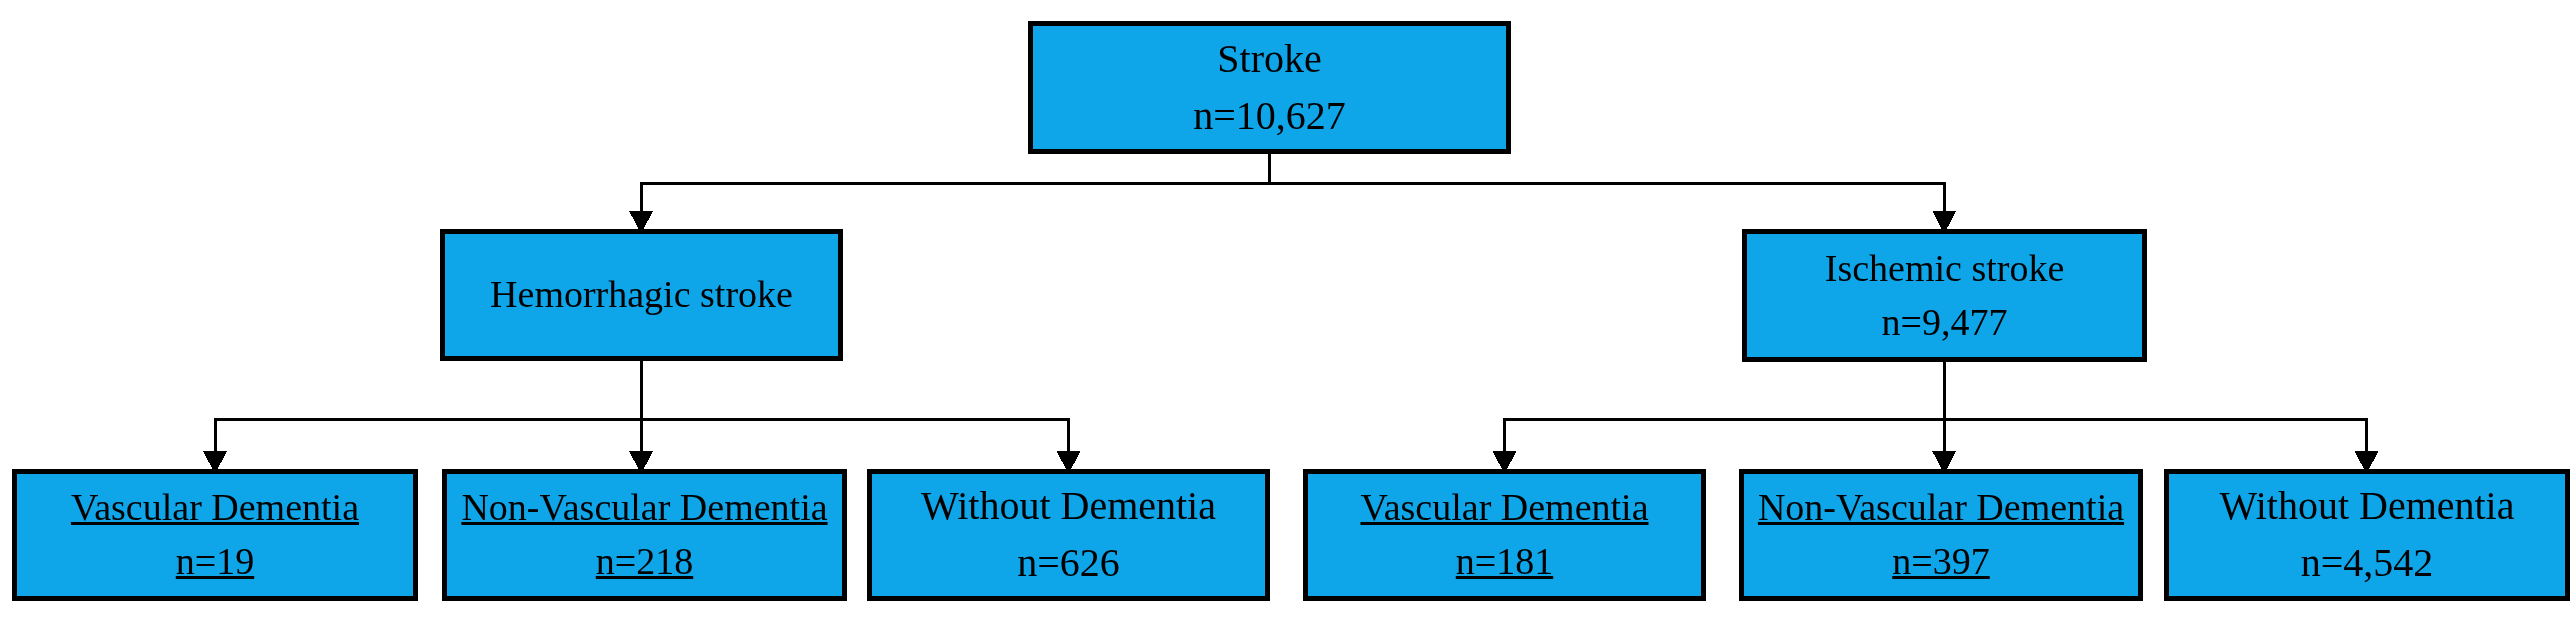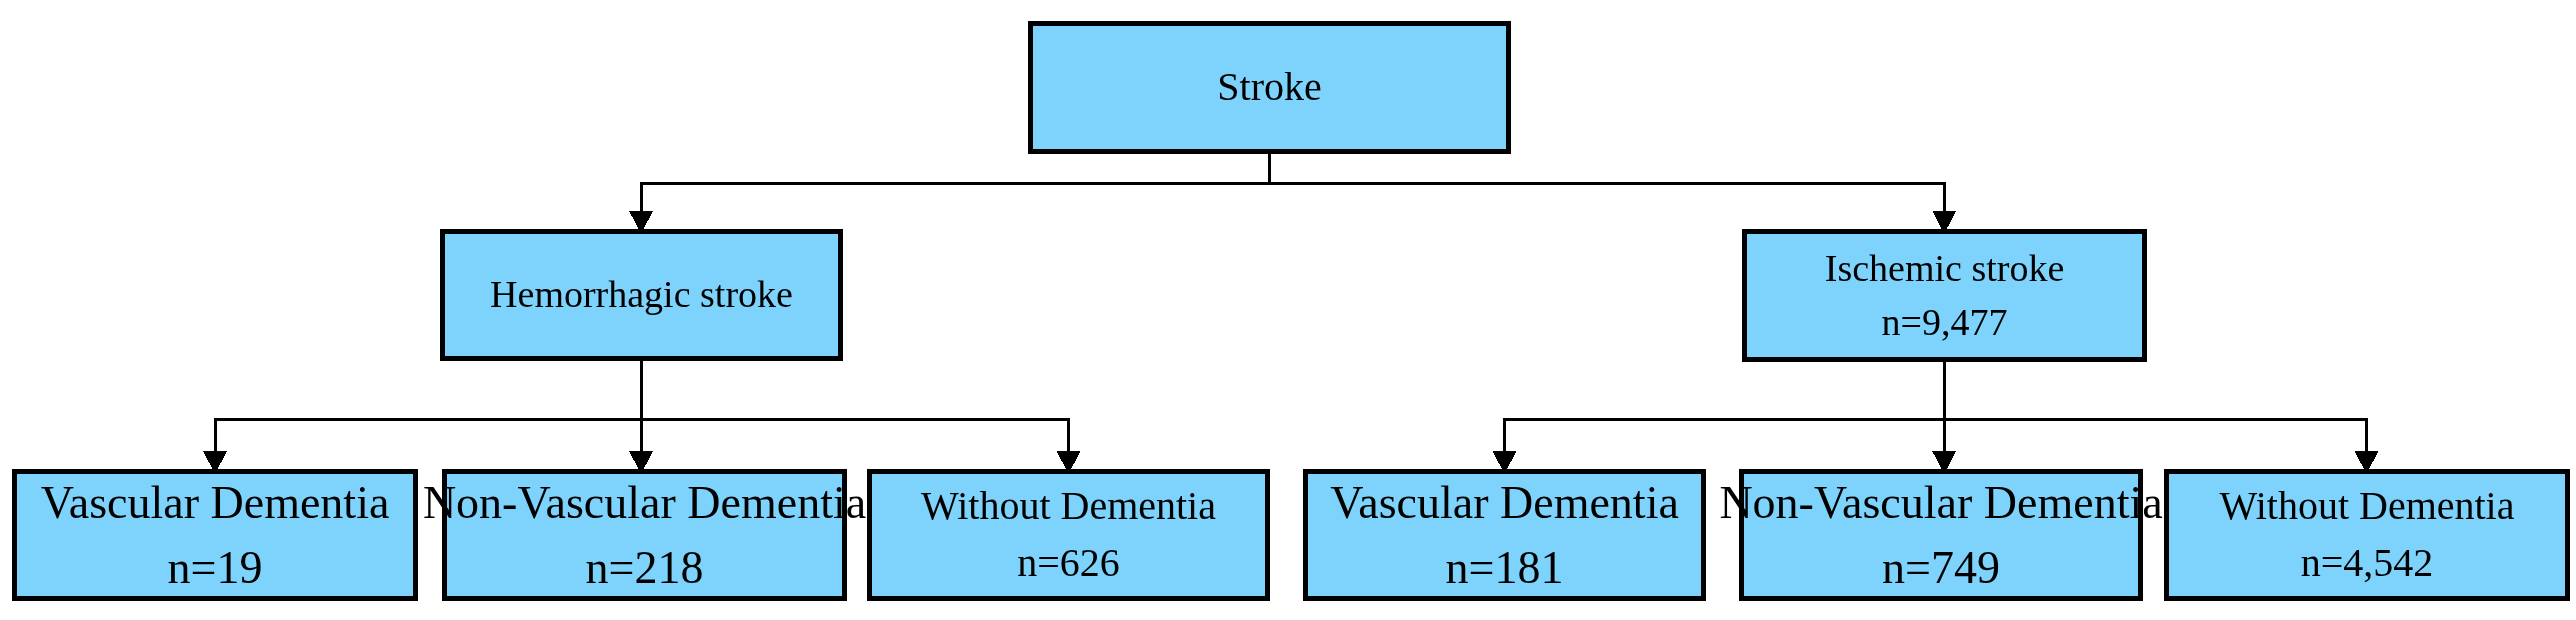--- a/index.html
+++ b/index.html
@@ -20,31 +20,31 @@
     position: absolute;
     left: 0;
     top: 0;
     width: 2576px;
     height: 621px;
   }
   .node {
     position: absolute;
     box-sizing: border-box;
     border: 5.2px solid #000000;
-    background: #7dd3fc;
+    background: #0ea5e9;
     display: flex;
     flex-direction: column;
     align-items: center;
     justify-content: center;
     text-align: center;
     line-height: 1.42;
   }
   .fs-big   { font-size: 40px; }
   .fs-mid   { font-size: 38px; }
-  .fs-small { font-size: 46px; }
+  .fs-small { font-size: 38px; text-decoration: underline; }
   .node .txt { white-space: nowrap; }
 </style>
 </head>
 <body>
 
 <div id="stage">
 
   <svg id="connector-svg" viewBox="0 0 3486 840" shape-rendering="crispEdges">
 
     <g stroke="#000000" stroke-width="4" fill="#000000">
@@ -74,20 +74,21 @@
       <line x1="2631" y1="570" x2="2631" y2="614"></line>
       <line x1="3202.5" y1="568" x2="3202.5" y2="614"></line>
       <polygon points="2023,612 2049,612 2036,637"></polygon>
       <polygon points="2618,612 2644,612 2631,637"></polygon>
       <polygon points="3189.5,612 3215.5,612 3202.5,637"></polygon>
     </g>
   </svg>
 
   <div class="node fs-big" style="left:1028px; top:21px; width:483px; height:133px;">
     <div class="txt">Stroke</div>
+    <div class="txt">n=10,627</div>
   </div>
 
   <div class="node fs-mid" style="left:440px; top:229px; width:403px; height:132px;gap:16px;">
     <div class="txt">Hemorrhagic stroke</div>
   </div>
 
   <div class="node fs-mid" style="left:1742px; top:229px; width:405px; height:133px;">
     <div class="txt">Ischemic stroke</div>
     <div class="txt">n=9,477</div>
   </div>
@@ -107,21 +108,21 @@
     <div class="txt">n=626</div>
   </div>
 
   <div class="node fs-small" style="left:1303px; top:469px; width:403px; height:132px;">
     <div class="txt">Vascular Dementia</div>
     <div class="txt">n=181</div>
   </div>
 
   <div class="node fs-small" style="left:1739px; top:469px; width:404px; height:132px;">
     <div class="txt">Non-Vascular Dementia</div>
-    <div class="txt">n=749</div>
+    <div class="txt">n=397</div>
   </div>
 
   <div class="node fs-big" style="left:2164px; top:469px; width:406px; height:132px;">
     <div class="txt">Without Dementia</div>
     <div class="txt">n=4,542</div>
   </div>
 
 </div>
 
 

